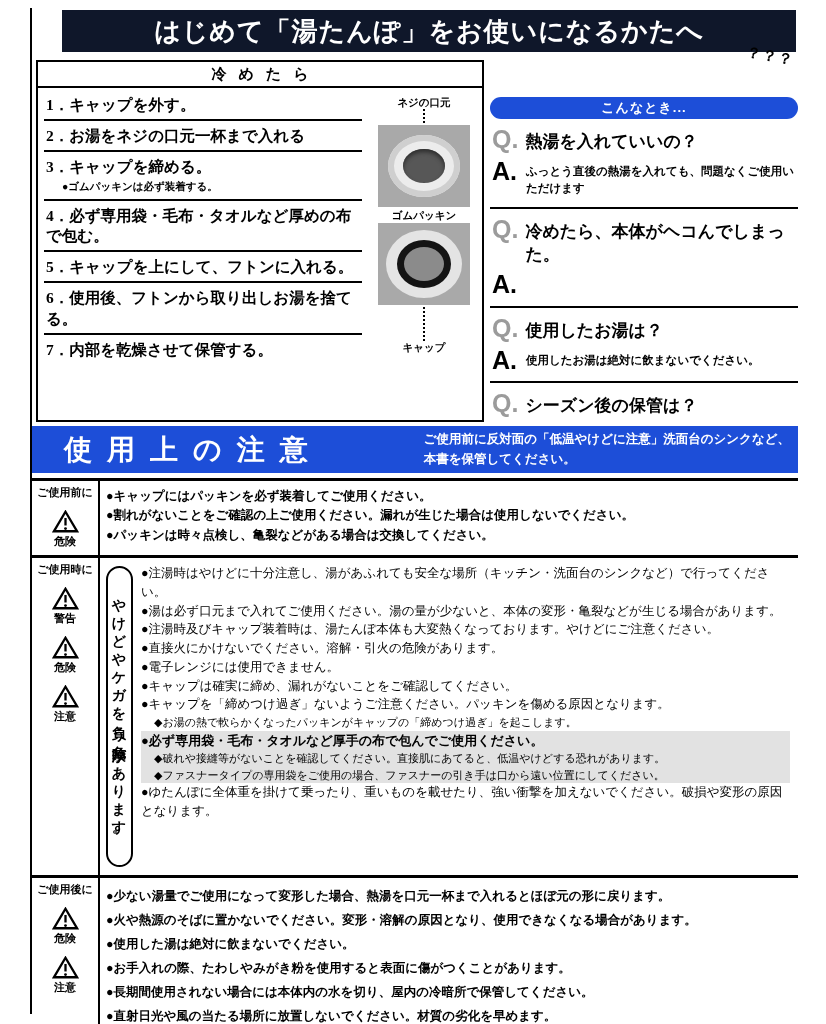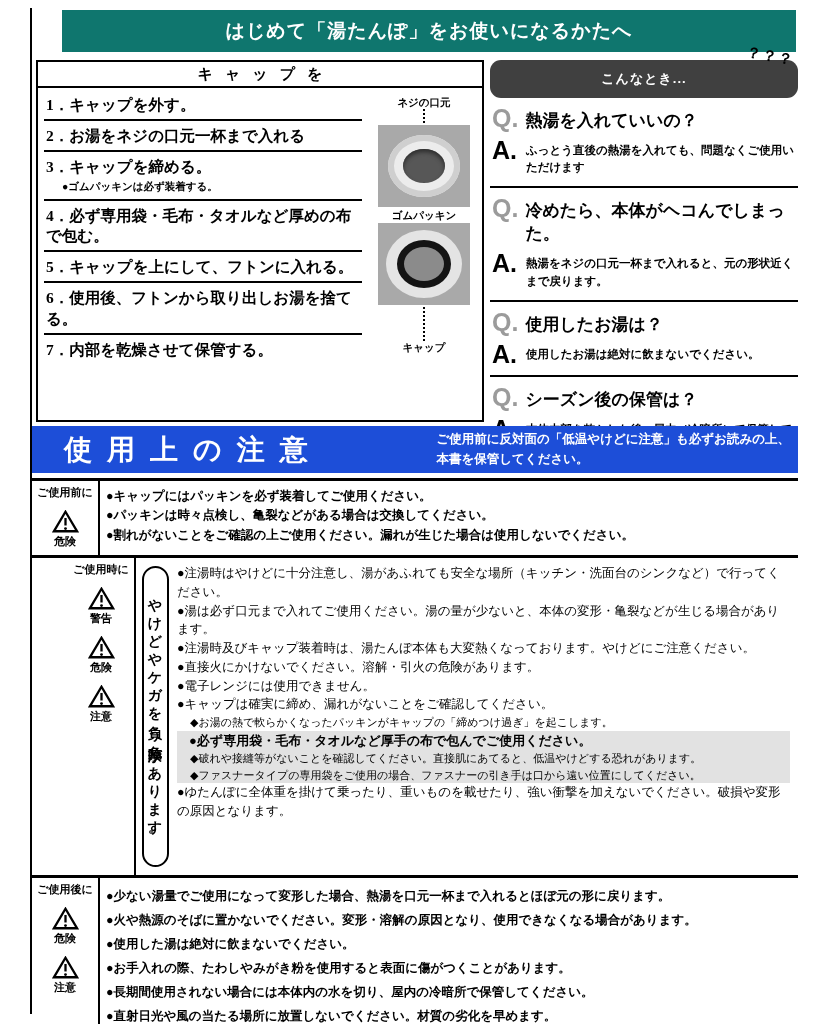--- a/index.html
+++ b/index.html
@@ -8,23 +8,23 @@
   width:826px; height:1024px;
   font-family:"Liberation Sans","DejaVu Sans",sans-serif;
   color:#000;
 }
 .page { position:relative; width:826px; height:1024px; background:#fff; overflow:hidden; }
 .content { position:absolute; left:30px; top:8px; width:768px; height:1006px; border-left:2px solid #000; border-bottom:3px solid #000; }
 
 
 .banner-title {
   position:absolute; left:30px; top:2px; right:2px; height:42px;
-  background:#0f766e; color:#fff;
+  background:#0f172a; color:#fff;
   display:flex; align-items:center; justify-content:center;
-  font-size:19px; font-weight:bold; letter-spacing:1px; white-space:nowrap;
+  font-size:26px; font-weight:bold; letter-spacing:1px; white-space:nowrap;
 }
 
 
 .howto-box { position:absolute; left:4px; top:52px; width:448px; height:362px; border:2px solid #000; background:#fff; }
 .howto-header {
   height:26px; border-bottom:2px solid #000;
   display:flex; align-items:center; justify-content:center;
   font-weight:bold; font-size:15px; letter-spacing:12px; padding-left:12px;
 }
 .steps { list-style:none; padding:2px 0 0 6px; }
@@ -39,23 +39,23 @@
 .dots2 { height:34px; }
 .photo { width:92px; height:82px; background:#a9a9a9; display:flex; align-items:center; justify-content:center; margin:2px 0; }
 .cap1 { width:72px; height:62px; border-radius:50%; background:#ececec; box-shadow:inset 0 0 0 6px #cfcfcf; position:relative; }
 .cap1::after { content:""; position:absolute; left:15px; right:15px; top:14px; bottom:14px; border-radius:50%; background:#575757; box-shadow:inset 0 3px 4px #2e2e2e; }
 .cap2 { width:76px; height:68px; border-radius:50%; background:#e4e4e4; position:relative; }
 .cap2::after { content:""; position:absolute; left:11px; right:11px; top:10px; bottom:10px; border-radius:50%; background:#8b8b8b; border:7px solid #141414; }
 
 
 .qa-box { position:absolute; left:458px; top:52px; width:308px; }
 .qa-bar {
-  height:38px; background:#404040; border-radius:11px; color:#fff;
+  height:22px; background:#1d4ed8; border-radius:11px; color:#fff;
   font-size:13px; font-weight:bold; display:flex; align-items:center; justify-content:center;
-  letter-spacing:1px; position:relative; z-index:1;
+  letter-spacing:1px; position:relative; z-index:1;margin-top:37px;
 }
 .qa-marks { position:absolute; top:-13px; right:4px; font-size:15px; font-weight:bold; letter-spacing:1px; transform:rotate(10deg); z-index:2; }
 .qa-item { padding:9px 2px 10px 2px; border-bottom:2px solid #000; }
 .qa-item.qa-last { border-bottom:none; }
 .q-row { display:flex; gap:7px; align-items:flex-start; }
 .q-letter { font-size:25px; font-weight:bold; color:#9b9b9b; line-height:0.9; }
 .q-text { font-size:17px; font-weight:bold; line-height:1.35; padding-top:3px; }
 .a-row { display:flex; gap:9px; align-items:flex-start; margin-top:6px; }
 .a-letter { font-size:25px; font-weight:bold; line-height:0.9; }
 .a-text { font-size:11.5px; font-weight:bold; line-height:1.5; padding-top:3px; }
@@ -77,37 +77,37 @@
 .badge { display:flex; flex-direction:column; align-items:center; }
 .warn-tri { width:27px; height:23px; display:block; }
 .badge-label { font-size:11px; font-weight:bold; margin-top:1px; }
 .prec-body { flex:1; display:flex; padding:4px 6px 4px 4px; }
 .capsule { width:27px; flex:none; border:2px solid #000; border-radius:15px; margin:4px 6px 4px 2px; display:flex; align-items:center; justify-content:center; }
 .capsule-text { writing-mode:vertical-rl; text-orientation:upright; font-size:14px; font-weight:bold; letter-spacing:2px; line-height:1; }
 .prec-items { flex:1; padding:2px 2px; }
 .p-item { font-size:12.5px; line-height:1.5; }
 .p-sub { font-size:11px; line-height:1.5; padding-left:13px; }
 .row1 .p-item { font-weight:bold; line-height:1.55; }
-.row2 { min-height:320px;padding-left:36px; }
+.row2 { min-height:320px; }
 .row1 { min-height:58px; }
 .row3 { min-height:154px; }
 .row3 .p-item { font-weight:bold; line-height:1.92; }
 .highlight { background:#e2e2e2; }
-.highlight .p-main { font-weight:bold; font-size:13px;margin-left:12px; }
+.highlight .p-main { font-weight:bold; font-size:13px; }
 </style>
 </head>
 <body>
 
 <div class="page">
   <div class="content">
 
     <div class="banner-title">はじめて「湯たんぽ」をお使いになるかたへ</div>
 
     <div class="howto-box">
-      <div class="howto-header">キャップを</div>
+      <div class="howto-header">冷めたら</div>
       <ol class="steps">
         <li class="step">
           <div>1．キャップを外す。</div>
         </li>
         <li class="step">
           <div>2．お湯をネジの口元一杯まで入れる</div>
         </li>
         <li class="step">
           <div>3．キャップを締める。</div>
           <div class="step-note">●ゴムパッキンは必ず装着する。</div>
@@ -156,21 +156,20 @@
         </div>
       </div>
 
       <div class="qa-item">
         <div class="q-row">
           <span class="q-letter">Q.</span>
           <span class="q-text">冷めたら、本体がヘコんでしまった。</span>
         </div>
         <div class="a-row">
           <span class="a-letter">A.</span>
-          <span class="a-text">熱湯をネジの口元一杯まで入れると、元の形状近くまで戻ります。</span>
         </div>
       </div>
 
       <div class="qa-item">
         <div class="q-row">
           <span class="q-letter">Q.</span>
           <span class="q-text">使用したお湯は？</span>
         </div>
         <div class="a-row">
           <span class="a-letter">A.</span>
@@ -186,21 +185,21 @@
         <div class="a-row">
           <span class="a-letter">A.</span>
           <span class="a-text">本体内部を乾かした後、屋内（冷暗所）で保管してください。</span>
         </div>
       </div>
     </div>
 
     <div class="notice-banner">
       <div class="notice-title">使用上の注意</div>
       <div class="notice-sub">
-        <div>ご使用前に反対面の「低温やけどに注意」も必ずお読みの上、</div>
+        <div>ご使用前に反対面の「低温やけどに注意」洗面台のシンクなど、</div>
         <div>本書を保管してください。</div>
       </div>
     </div>
 
     <div class="prec">
 
       <div class="prec-row row1">
         <div class="prec-label-col">
           <div class="prec-label">ご使用前に</div>
           <div class="badge">
@@ -208,22 +207,22 @@
               <path d="M15 2 L28 24 L2 24 Z" fill="#fff" stroke="#000" stroke-width="2.6"></path>
               <rect x="13.7" y="9" width="2.6" height="8.5" fill="#000"></rect>
               <circle cx="15" cy="21" r="1.6" fill="#000"></circle>
             </svg>
             <span class="badge-label">危険</span>
           </div>
         </div>
         <div class="prec-body">
           <div class="prec-items">
             <div class="p-item">●キャップにはパッキンを必ず装着してご使用ください。</div>
+            <div class="p-item">●割れがないことをご確認の上ご使用ください。漏れが生じた場合は使用しないでください。</div>
             <div class="p-item">●パッキンは時々点検し、亀裂などがある場合は交換してください。</div>
-            <div class="p-item">●割れがないことをご確認の上ご使用ください。漏れが生じた場合は使用しないでください。</div>
           </div>
         </div>
       </div>
 
       <div class="prec-row row2">
         <div class="prec-label-col">
           <div class="prec-label">ご使用時に</div>
           <div class="badge">
             <svg class="warn-tri" viewBox="0 0 30 26">
               <path d="M15 2 L28 24 L2 24 Z" fill="#fff" stroke="#000" stroke-width="2.6"></path>
@@ -253,20 +252,21 @@
           <div class="capsule">
             <div class="capsule-text">やけどやケガを負う危険があります。</div>
           </div>
           <div class="prec-items">
             <div class="p-item">●注湯時はやけどに十分注意し、湯があふれても安全な場所（キッチン・洗面台のシンクなど）で行ってください。</div>
             <div class="p-item">●湯は必ず口元まで入れてご使用ください。湯の量が少ないと、本体の変形・亀裂などが生じる場合があります。</div>
             <div class="p-item">●注湯時及びキャップ装着時は、湯たんぽ本体も大変熱くなっております。やけどにご注意ください。</div>
             <div class="p-item">●直接火にかけないでください。溶解・引火の危険があります。</div>
             <div class="p-item">●電子レンジには使用できません。</div>
             <div class="p-item">●キャップは確実に締め、漏れがないことをご確認してください。</div>
+            <div class="p-item">●キャップを「締めつけ過ぎ」ないようご注意ください。パッキンを傷める原因となります。</div>
             <div class="p-sub">◆お湯の熱で軟らかくなったパッキンがキャップの「締めつけ過ぎ」を起こします。</div>
             <div class="highlight">
               <div class="p-item p-main">●必ず専用袋・毛布・タオルなど厚手の布で包んでご使用ください。</div>
               <div class="p-sub">◆破れや接縫等がないことを確認してください。直接肌にあてると、低温やけどする恐れがあります。</div>
               <div class="p-sub">◆ファスナータイプの専用袋をご使用の場合、ファスナーの引き手は口から遠い位置にしてください。</div>
             </div>
             <div class="p-item">●ゆたんぽに全体重を掛けて乗ったり、重いものを載せたり、強い衝撃を加えないでください。破損や変形の原因となります。</div>
           </div>
         </div>
       </div>

